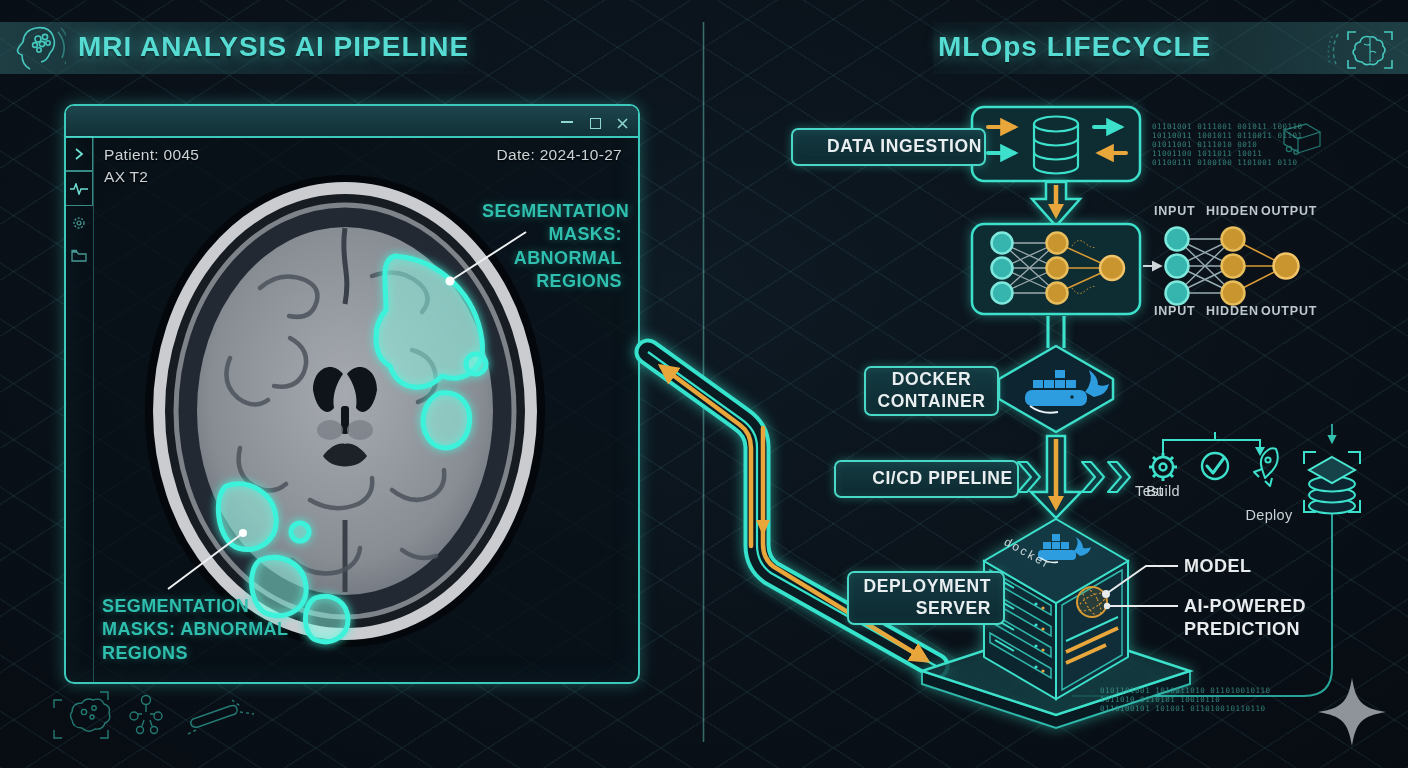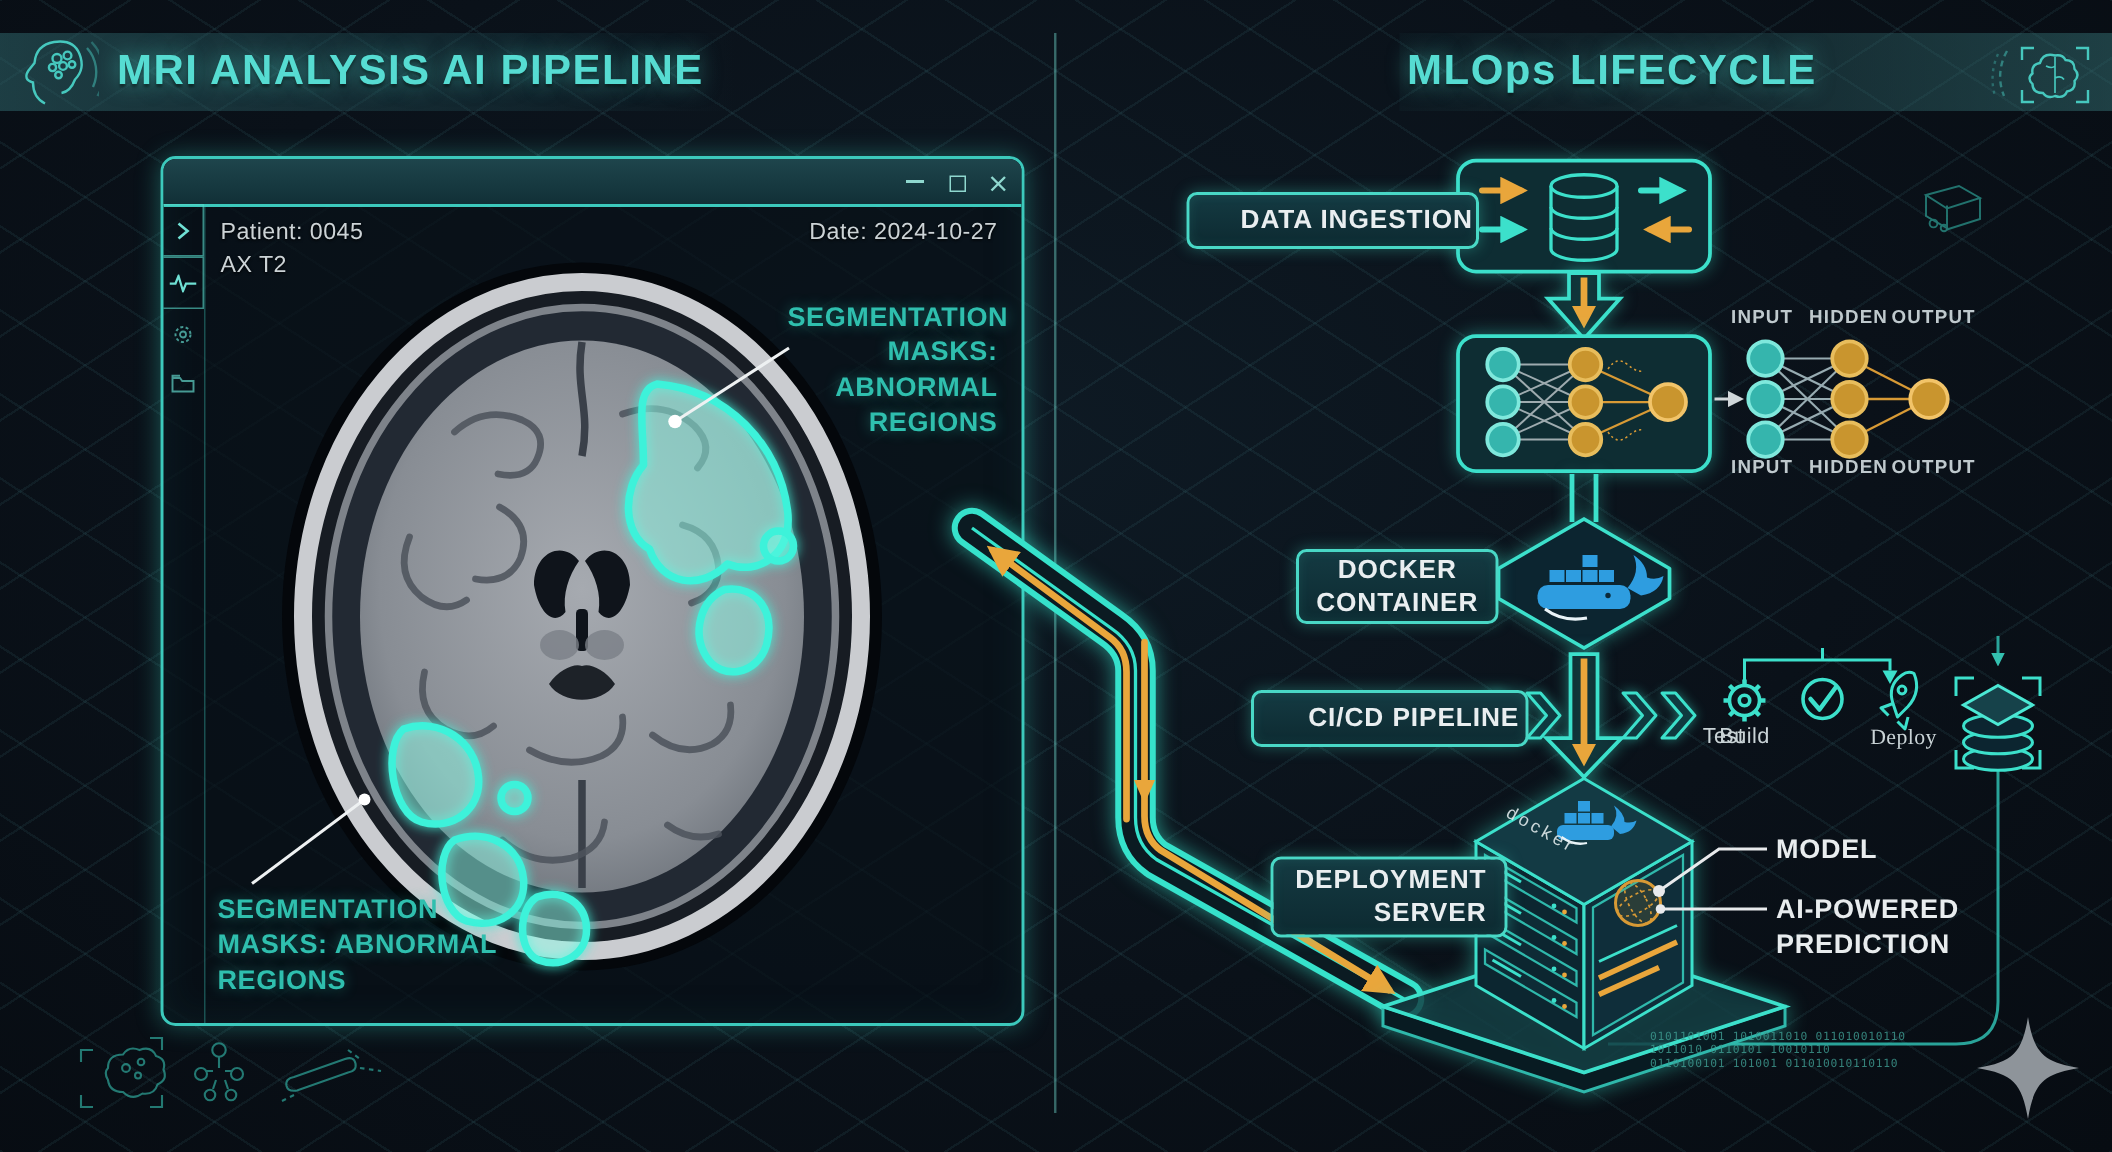--- a/index.html
+++ b/index.html
@@ -20,21 +20,21 @@
     box-shadow:0 0 10px rgba(64,224,200,.35), inset 0 0 8px rgba(64,224,200,.12);line-height:1.25;padding-left:32px;}
   .seg-label{color:#2fbfae;font-size:18px;font-weight:700;line-height:1.3;letter-spacing:.4px;
     text-shadow:0 0 9px rgba(40,200,180,.45);}
   .meta{color:#ccd3d6;font-size:15.5px;letter-spacing:.3px;text-shadow:0 1px 2px #000;}
   .nn-lab{color:#bfc9cd;font-size:12.5px;font-weight:600;letter-spacing:.8px;text-align:left;}
   .step-lab{color:#c9d3d6;font-size:14.5px;text-align:center;letter-spacing:.3px;}
   .callout{color:#e8ecee;font-size:18px;font-weight:600;letter-spacing:.5px;line-height:1.25;}
   .noise{font-family:"DejaVu Sans Mono", monospace;font-size:7.5px;line-height:9px;
     color:#3f9e93;opacity:.8;letter-spacing:.5px;white-space:pre;}
   #mri-window{left:64px;top:104px;width:572px;height:576px;border:2px solid #3cc9bc;border-radius:10px;
-    background:rgba(8,17,24,.72);box-shadow:0 0 16px rgba(60,220,200,.35), inset 0 0 24px rgba(20,70,75,.25);margin-left:43px;}
+    background:rgba(8,17,24,.72);box-shadow:0 0 16px rgba(60,220,200,.35), inset 0 0 24px rgba(20,70,75,.25);}
   #mri-titlebar{left:0;top:0;right:0;height:30px;border-radius:8px 8px 0 0;
     background:linear-gradient(180deg,#1e454c,#113037);border-bottom:2px solid #3cc9bc;}
   .winbtn{display:inline-block;margin-left:12px;vertical-align:middle;}
   #mri-sidebar{left:0;top:30px;width:27px;bottom:0;border-right:1px solid rgba(60,200,190,.35);}
   .side-cell{width:26px;height:33px;display:flex;align-items:center;justify-content:center;}
   .side-cell.framed{border:1px solid rgba(90,220,205,.6);border-left:none;}
   svg{display:block;}
 </style>
 </head>
 <body>
@@ -459,26 +459,33 @@
 
   <div class="abs nn-lab" style="left:1154px;top:204px;width:46px;">INPUT</div>
   <div class="abs nn-lab" style="left:1206px;top:204px;width:54px;">HIDDEN</div>
   <div class="abs nn-lab" style="left:1261px;top:204px;width:56px;">OUTPUT</div>
   <div class="abs nn-lab" style="left:1154px;top:304px;width:46px;">INPUT</div>
   <div class="abs nn-lab" style="left:1206px;top:304px;width:54px;">HIDDEN</div>
   <div class="abs nn-lab" style="left:1261px;top:304px;width:56px;">OUTPUT</div>
 
   <div class="abs step-lab" style="left:1136px;top:483px;width:54px;">Build</div>
   <div class="abs step-lab" style="left:1124px;top:483px;width:50px;">Test</div>
-  <div class="abs step-lab" style="left:1240px;top:484px;width:58px;font-family:Liberation Serif, serif;">Deploy</div>
+  <div class="abs step-lab" style="left:1240px;top:507px;width:58px;">Deploy</div>
 
   <div class="abs callout" style="left:1184px;top:555px;">MODEL</div>
   <div class="abs callout" style="left:1184px;top:595px;width:145px;">AI-POWERED PREDICTION</div>
 
   <div class="abs" style="left:1002px;top:546px;color:#dfe8ea;font-size:12px;letter-spacing:2.5px;transform:rotate(29deg);opacity:.9;">docker</div>
 
+  <div class="abs" style="left:1152px;top:122px;">
+    <div class="noise">01101001 0111001 001011 100110</div>
+    <div class="noise">10110011 1001011 0110011 01101</div>
+    <div class="noise">01011001 0111010 0010</div>
+    <div class="noise">11001100 1011011 10011</div>
+    <div class="noise">01100111 0100100 1101001 0110</div>
+  </div>
   <div class="abs" style="left:1100px;top:686px;">
     <div class="noise">0101101001 1010011010 011010010110</div>
     <div class="noise">1011010 0110101 10010110</div>
     <div class="noise">0110100101 101001 011010010110110</div>
   </div>
 
 </div>
 
 </body></html>

